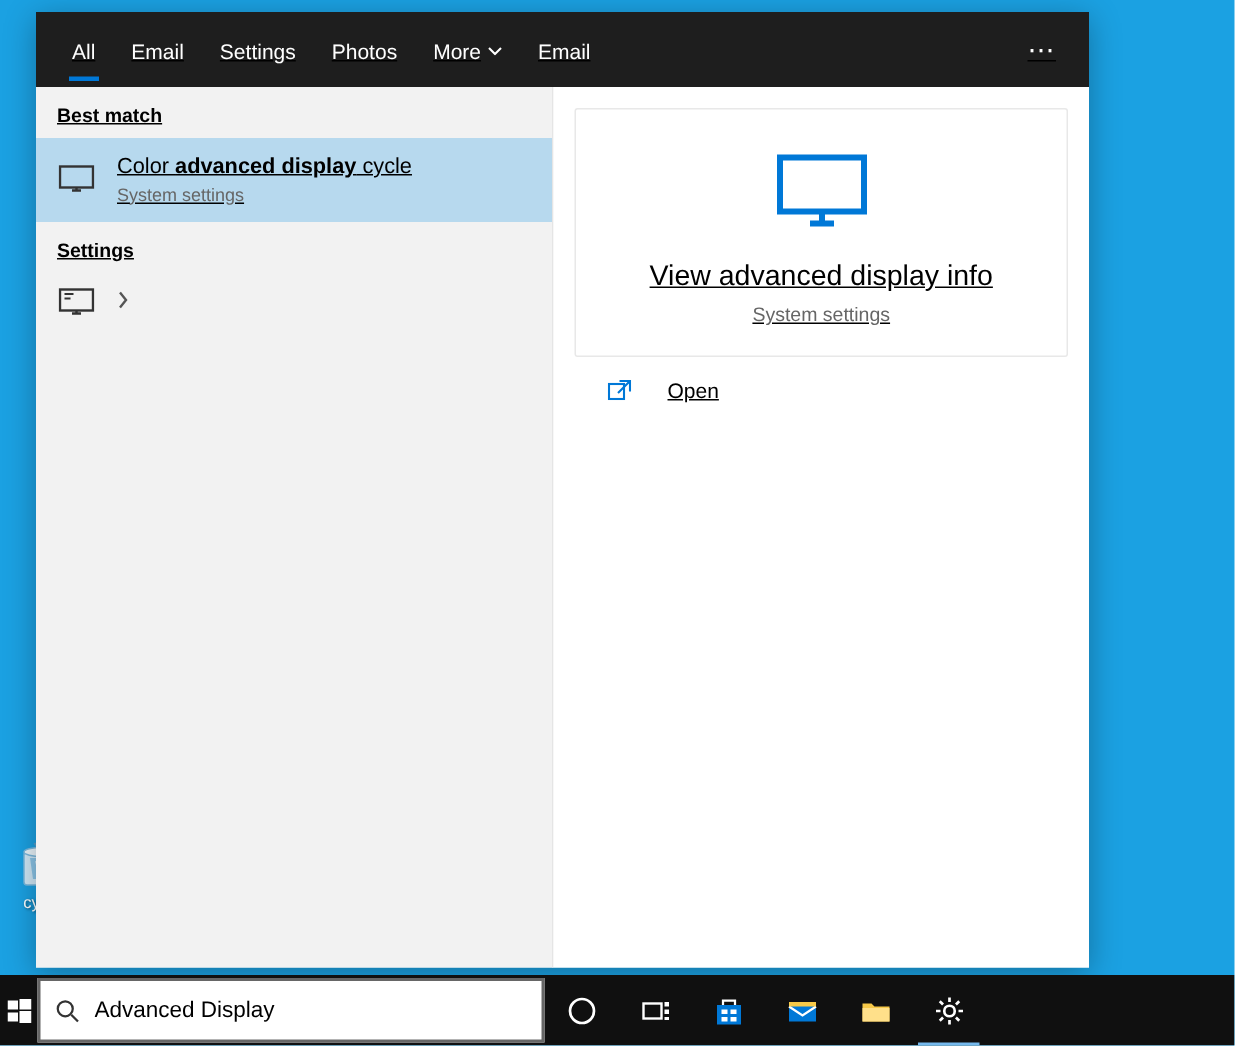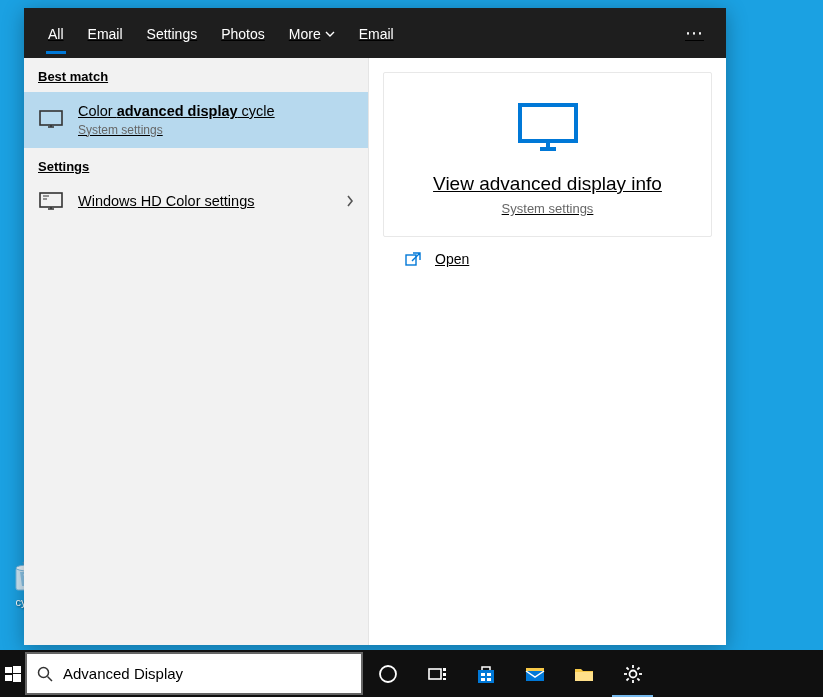--- a/index.html
+++ b/index.html
@@ -104,21 +104,21 @@
   display: flex;
   flex-direction: column;
   align-items: center;
 }
 .detail-icon svg { width: 64px; height: 52px; }
 .detail-title { font-size: 19px; color: #000; margin-top: 16px; }
 .detail-sub { font-size: 13px; color: #666; margin-top: 6px; }
 .action-row {
   display: flex;
   align-items: center;
-  gap: 14px;
+  gap: 24px;
   padding: 14px 8px 10px 22px;
   cursor: pointer;
 }
 .action-row svg { width: 16px; height: 14px; }
 .action-label { font-size: 14px; color: #000; }
 .desktop-icon {
   position: absolute;
   left: 6px;
   top: 558px;
   width: 44px;
@@ -242,23 +242,20 @@
 
 
       <div class="result-item">
         <div class="result-icon">
           <svg viewBox="0 0 24 20">
               <rect x="1" y="1" width="22" height="14" stroke="#333" stroke-width="1.6" fill="none"></rect>
               <path d="M9 17 L15 17 M12 15 L12 17" stroke="#333" stroke-width="1.6"></path>
               <path d="M4 4 L10 4 M4 7 L8 7" stroke="#333" stroke-width="1.2"></path>
             </svg>
         </div>
-        <div class="result-text">
-          <div class="result-title">Windows HD Color settings</div>
-        </div>
         <div class="result-chevron">
           <svg viewBox="0 0 8 12">
               <path d="M2 1 L6 6 L2 11" stroke="#555" stroke-width="1.6" fill="none"></path>
             </svg>
         </div>
       </div>
     </div>
 
     <div class="detail-pane">
       <div class="detail-card">

